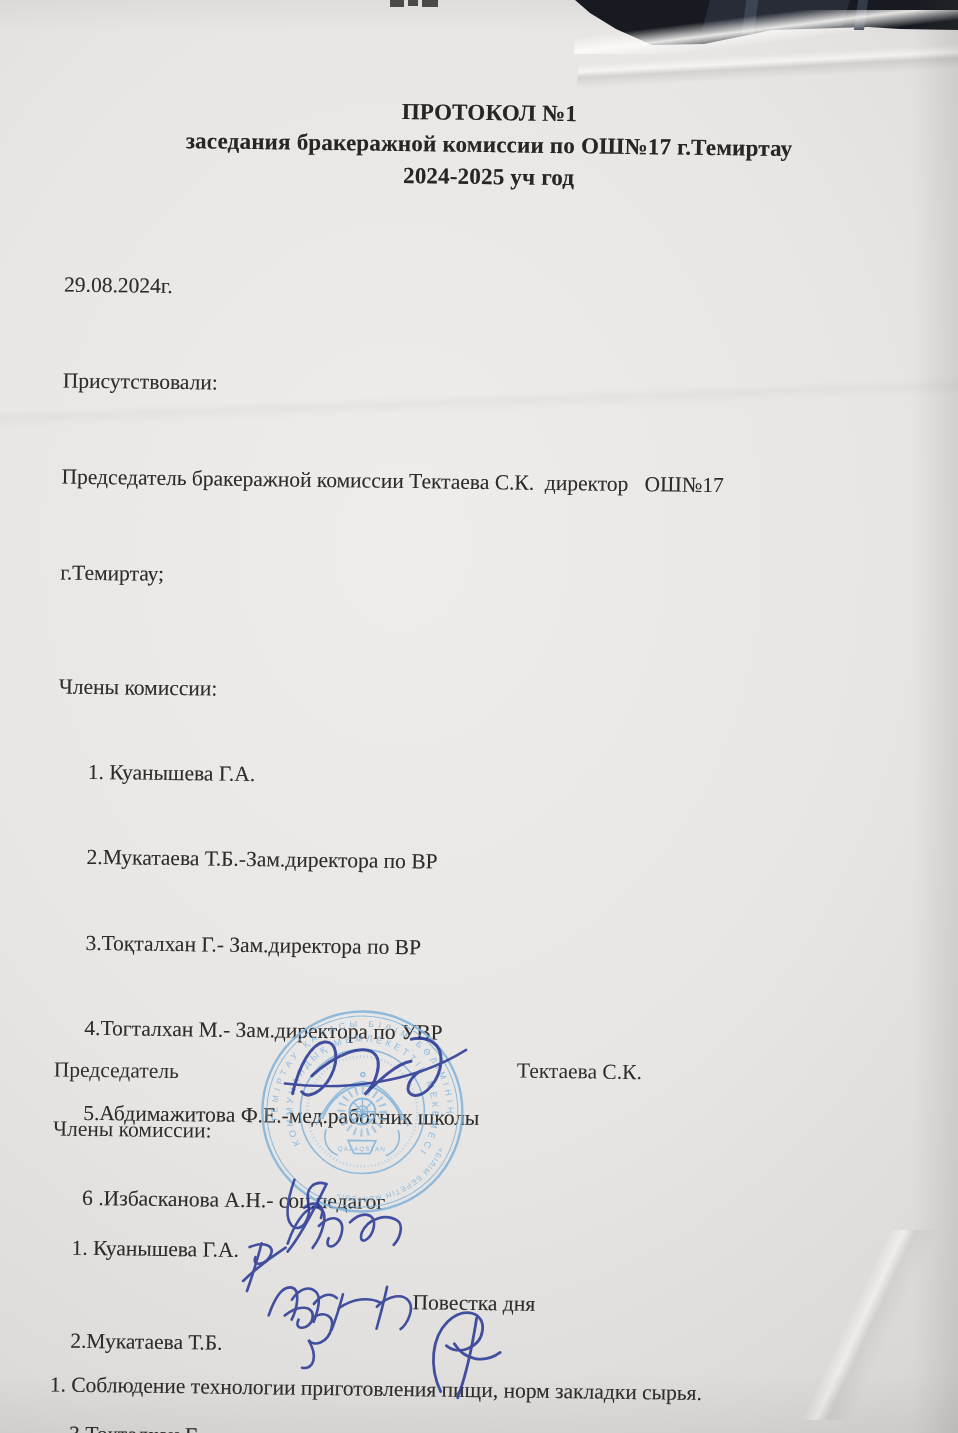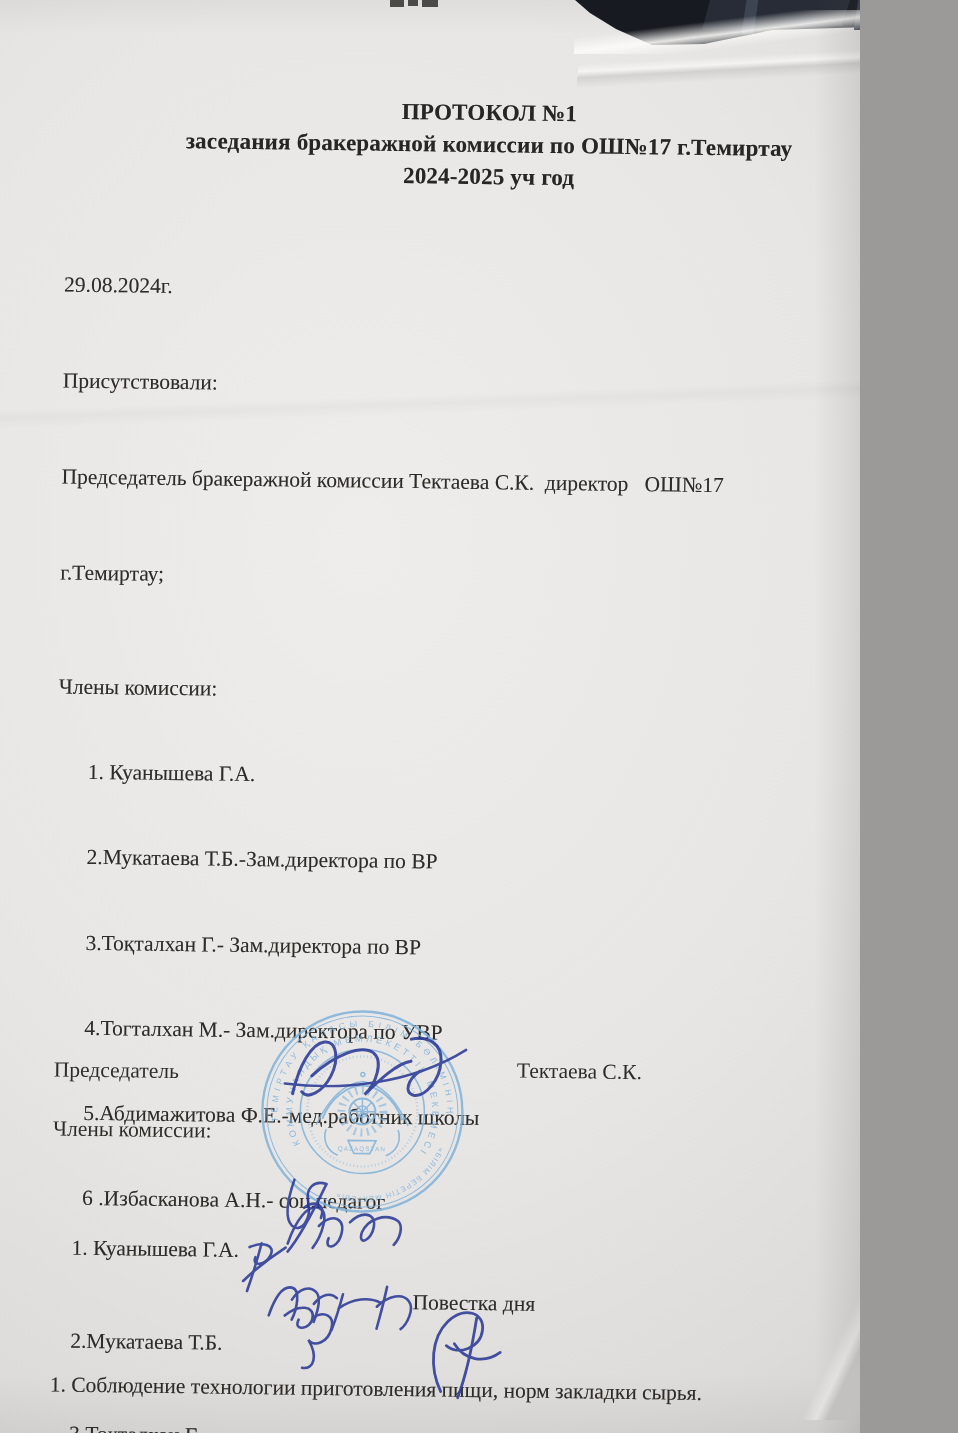--- a/index.html
+++ b/index.html
@@ -1,17 +1,17 @@
 <!DOCTYPE html>
 <html><head>
 <meta charset="utf-8">
 <style>
   html,body{margin:0;padding:0;}
   body{width:958px;height:1433px;overflow:hidden;background:#9b9a98;}
-  .scene{position:relative;width:860px;height:1433px;overflow:hidden;
+  .scene{position:relative;width:958px;height:1433px;overflow:hidden;
     background:
       radial-gradient(ellipse 900px 1100px at 42% 38%, #efedeb 0%, #e8e6e4 55%, #dedcda 85%, #d6d4d2 100%);
     font-family:"Liberation Serif","DejaVu Serif",serif;
   }
   
   .shade-right{position:absolute;top:0;right:0;width:46px;height:100%;
     background:linear-gradient(to right, rgba(0,0,0,0), rgba(90,88,86,.14));}
   .shade-bottom{position:absolute;bottom:0;left:0;width:100%;height:60px;
     background:linear-gradient(to bottom, rgba(0,0,0,0), rgba(90,88,86,.08));}
   .shade-topleft{position:absolute;top:0;left:0;width:100%;height:34px;

